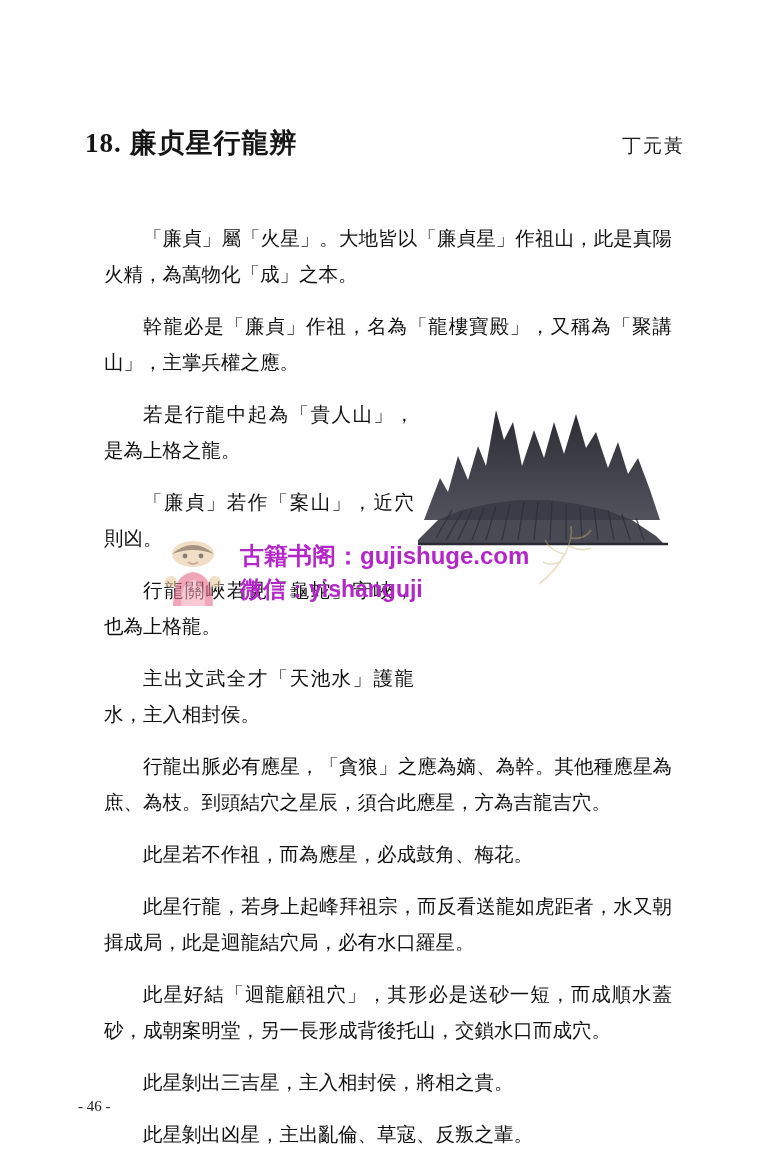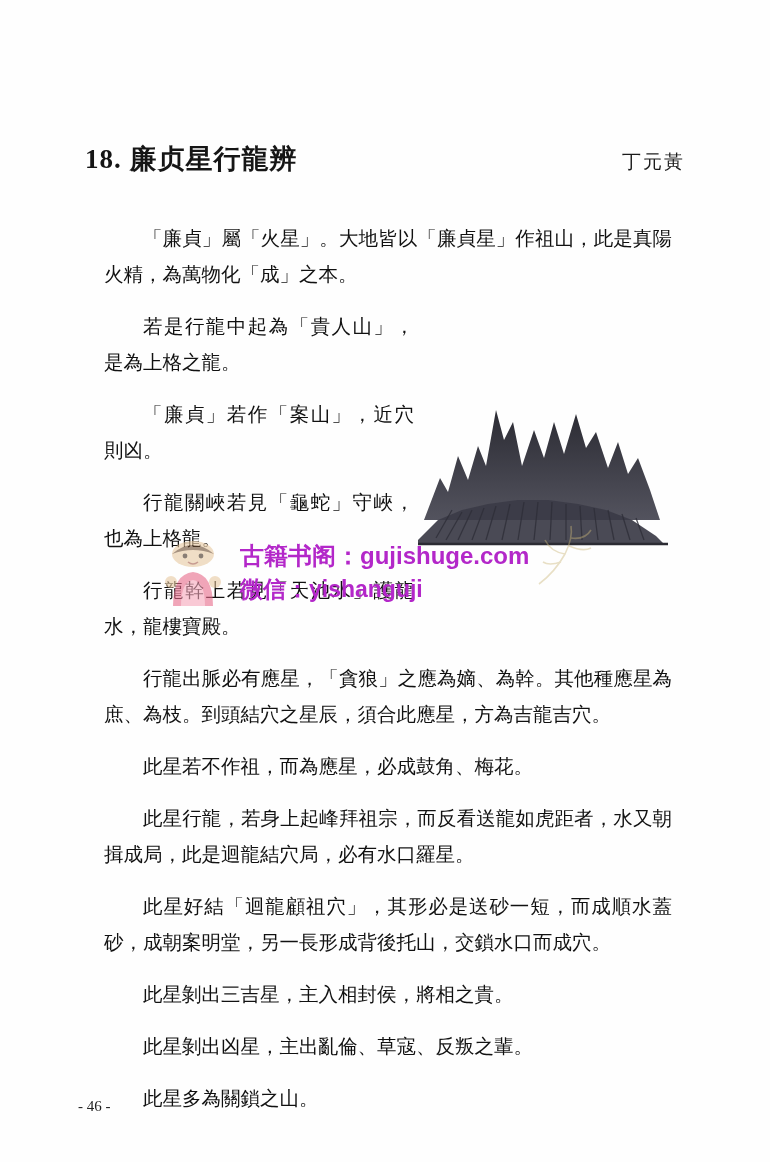--- a/index.html
+++ b/index.html
@@ -17,21 +17,21 @@
   .page {
     position: absolute;
     left: 0; top: 0;
     width: 770px;
     height: 1162px;
     background: #fefefe;
   }
   .header {
     position: absolute;
     left: 85px;
-    top: 141px;
+    top: 125px;
     width: 600px;
     display: flex;
     align-items: baseline;
     justify-content: space-between;
   }
   .title {
     font-size: 27px;
     font-weight: bold;
     letter-spacing: 1px;
     color: #151515;
@@ -130,24 +130,25 @@
 
 <div class="page">
 
   <div class="header">
     <div class="title">18. 廉贞星行龍辨</div>
     <div class="author">丁元黃</div>
   </div>
 
   <div class="body-text">
     <p class="para">「廉貞」屬「火星」。大地皆以「廉貞星」作祖山，此是真陽火精，為萬物化「成」之本。</p>
+    <p class="para">幹龍必是「廉貞」作祖，名為「龍樓寶殿」，又稱為「聚講山」，主掌兵權之應。</p>
     <p class="para narrow">若是行龍中起為「貴人山」，是為上格之龍。</p>
     <p class="para narrow">「廉貞」若作「案山」，近穴則凶。</p>
     <p class="para narrow">行龍關峽若見「龜蛇」守峽，也為上格龍。</p>
-    <p class="para narrow">行龍幹上若見「天池水」護龍水，龍樓寶殿。</p>
+    <p class="para narrow">主出文武全才「天池水」護龍水，主入相封侯。</p>
     <p class="para">行龍出脈必有應星，「貪狼」之應為嫡、為幹。其他種應星為庶、為枝。到頭結穴之星辰，須合此應星，方為吉龍吉穴。</p>
     <p class="para">此星若不作祖，而為應星，必成鼓角、梅花。</p>
     <p class="para">此星行龍，若身上起峰拜祖宗，而反看送龍如虎距者，水又朝揖成局，此是迴龍結穴局，必有水口羅星。</p>
     <p class="para">此星好結「迴龍顧祖穴」，其形必是送砂一短，而成順水蓋砂，成朝案明堂，另一長形成背後托山，交鎖水口而成穴。</p>
     <p class="para">此星剝出三吉星，主入相封侯，將相之貴。</p>
     <p class="para">此星剝出凶星，主出亂倫、草寇、反叛之輩。</p>
     <p class="para">此星多為關鎖之山。</p>
   </div>
 
   <div class="figure">

